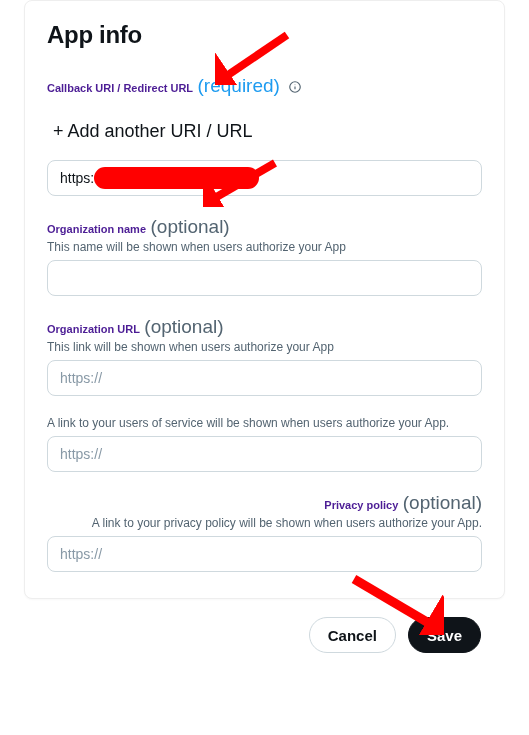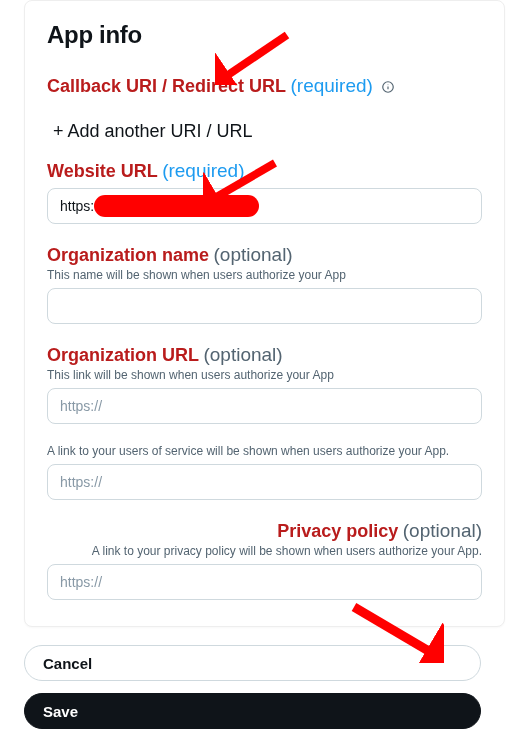--- a/index.html
+++ b/index.html
@@ -1,21 +1,21 @@
 <!DOCTYPE html>
 <html><head>
 <meta charset="utf-8">
 <style>
   * { box-sizing: border-box; margin: 0; padding: 0; }
   html, body { width: 529px; height: 735px; background: #fff; font-family: -apple-system, BlinkMacSystemFont, "Segoe UI", Helvetica, Arial, sans-serif; color: #0f1419; }
   .page { padding: 0 24px 0 24px; }
   .card { background: #fff; border: 1px solid #eee; border-radius: 8px; padding: 20px 22px 22px 22px; box-shadow: 0 1px 2px rgba(0,0,0,0.03); position: relative; }
   h1 { font-size: 24px; font-weight: 800; margin-bottom: 26px; letter-spacing: -0.3px; }
   .field { margin-bottom: 20px; }
-  .field-label { font-size: 18px; font-weight: 700; color: #b91c1c; }
+  .field-label { font-size: 11px; font-weight: 700; color: #4c1d95; }
   .tag { font-size: 19px; font-weight: 400; }
   .req { color: #1d9bf0; }
   .opt { color: #536471; }
   .hint { font-size: 12px; color: #536471; margin-top: 2px; margin-bottom: 6px; }
   .info-ico { display: inline-flex; width: 14px; height: 14px; vertical-align: -2px; margin-left: 4px; }
   .input {
     width: 100%;
     height: 36px;
     border: 1px solid #cfd9de;
     border-radius: 8px;
@@ -34,21 +34,21 @@
     display: inline-block;
     background: #ff0000;
     border-radius: 14px;
     height: 22px;
     flex-shrink: 0;
   }
   .input .trail { margin-left: 0; color: #0f1419; font-size: 14px; }
   .add-link { font-size: 18px; font-weight: 400; color: #0f1419; display: inline-block; margin: 4px 0 18px 6px; cursor: pointer; }
   .label-row { margin-bottom: 6px; }
   .label-row.with-hint { margin-bottom: 0; }
-  .actions { display: flex; justify-content: flex-end; gap: 12px; padding: 18px 24px 0 0; position: relative; flex-direction: column; }
+  .actions { display: flex; justify-content: flex-end; gap: 12px; padding: 18px 24px 0 0; position: relative; }
   .btn { height: 36px; padding: 0 18px; border-radius: 999px; font-size: 15px; font-weight: 700; cursor: pointer; display: inline-flex; align-items: center; }
   .btn-secondary { background: #fff; border: 1px solid #cfd9de; color: #0f1419; }
   .btn-primary { background: #0f1419; border: 1px solid #0f1419; color: #fff; text-align: center; }
   .arrow { position: absolute; pointer-events: none; z-index: 50; }
   .arrow svg { display: block; }
 </style>
 </head>
 <body>
 
 <div class="page">
@@ -67,24 +67,20 @@
               <circle cx="12" cy="8" r="0.8" fill="#536471" stroke="none"></circle>
             </svg>
         </span>
       </div>
     </div>
 
     <div class="add-link">+ Add another URI / URL</div>
 
     
     <div class="field">
-      <div class="label-row">
-        <span class="field-label">Website URL</span>
-        <span class="tag req">(required)</span>
-      </div>
       <div class="input">
         <span>https:</span>
         <span class="redact" style="width:165px; margin-left:0;"></span>
       </div>
     </div>
 
     
     <div class="field">
       <div class="label-row with-hint">
         <span class="field-label">Organization name</span>

